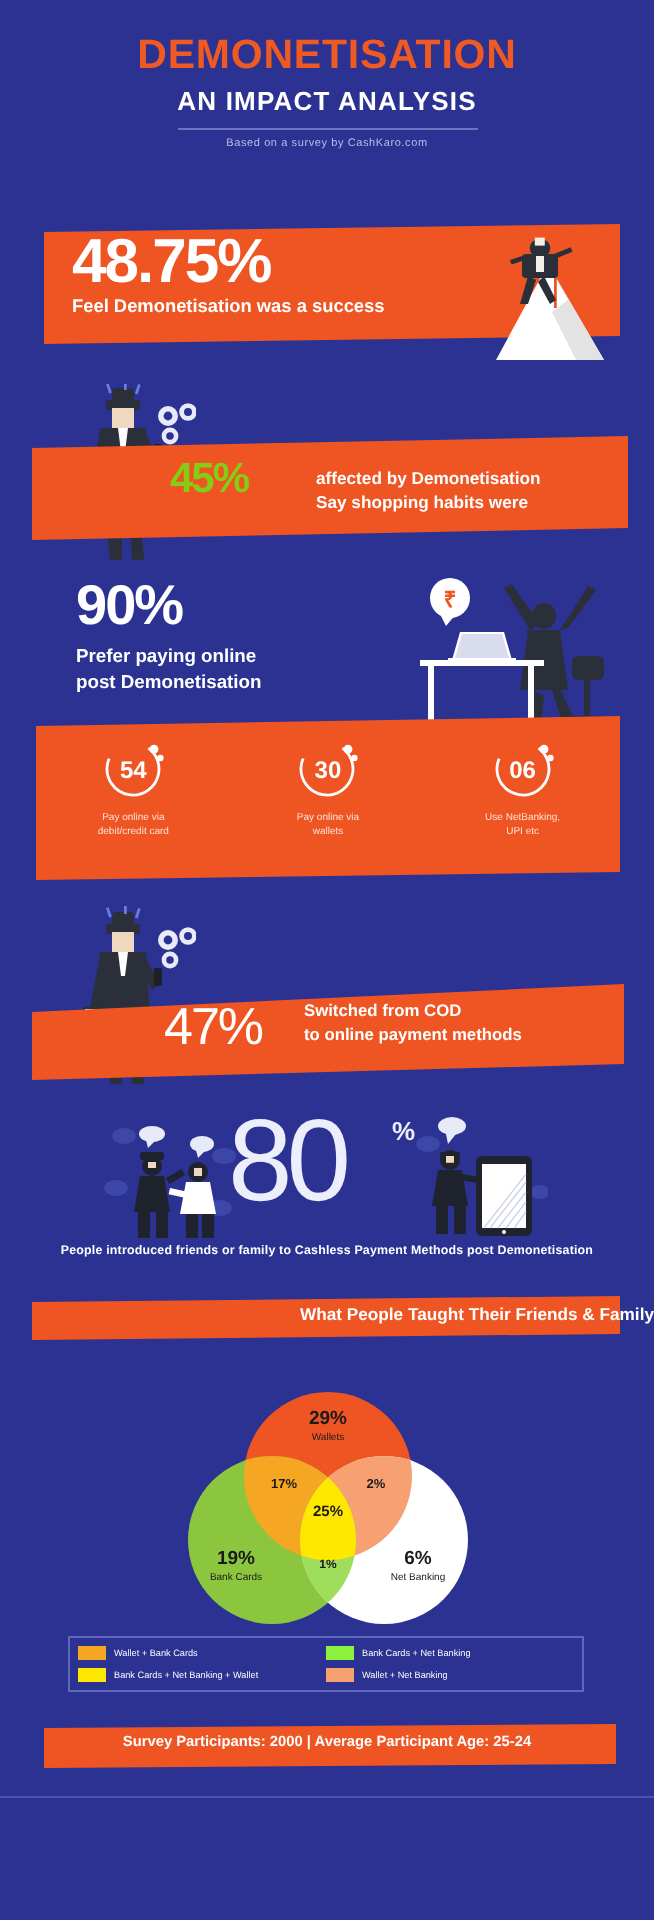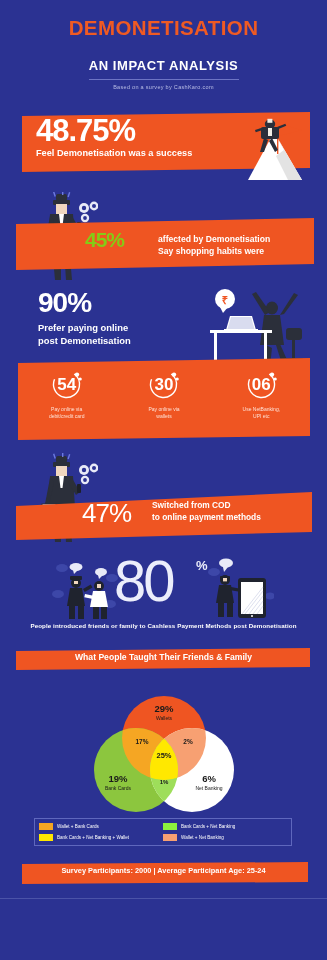--- a/index.html
+++ b/index.html
@@ -12,21 +12,21 @@
   .page{position:relative;width:327px;height:952px;background:#2b3292;overflow:hidden;}
 
   
   .header{padding-top:18px;text-align:center;}
   .title{
     font-size:20.5px;font-weight:bold;color:#ef5a23;letter-spacing:.4px;
     line-height:1;
   }
   .subtitle{
     font-size:13px;font-weight:bold;color:#ffffff;letter-spacing:.6px;
-    margin-top:20px;line-height:1;
+    margin-top:5px;line-height:1;
   }
   .rule{width:150px;height:1px;background:#6d74c4;margin:7px auto 0;}
   .based{font-size:5.5px;color:#b9bde6;letter-spacing:.3px;margin-top:4px;}
 
   
   .band{position:absolute;background:#ef5522;}
 
   
   .s1-band{
     left:22px;top:112px;width:288px;height:60px;
@@ -55,21 +55,21 @@
     left:18px;top:358px;width:292px;height:82px;
     clip-path:polygon(0 5px,100% 0,100% 78px,0 100%);
   }
   .circles{position:absolute;left:18px;top:368px;width:292px;height:70px;display:flex;}
   .circ-col{flex:1;display:flex;flex-direction:column;align-items:center;}
   .ring{position:relative;width:33px;height:33px;}
   .ring svg{display:block;}
   .ring-val{
     position:absolute;left:0;top:0;width:33px;height:33px;
     display:flex;align-items:center;justify-content:center;
-    font-size:17px;font-weight:bold;color:#fff;
+    font-size:12px;font-weight:bold;color:#fff;
   }
   .ring-lbl{margin-top:5px;font-size:5px;color:#ffe2d6;text-align:center;line-height:6.5px;}
 
   
   .s4-band{
     left:16px;top:492px;width:296px;height:48px;
     clip-path:polygon(0 14px,100% 0,100% 40px,0 100%);
   }
   .s4-num{position:absolute;left:82px;top:498px;font-size:26px;font-weight:normal;color:#fff;letter-spacing:-1px;}
   .s4-sub{position:absolute;left:152px;top:500px;font-size:8.4px;font-weight:bold;color:#fff;line-height:11.5px;}
@@ -77,21 +77,21 @@
   
   .s5-num{position:absolute;left:114px;top:552px;font-size:58px;font-weight:normal;color:#eceefb;letter-spacing:-3px;line-height:58px;}
   .s5-pct{position:absolute;left:196px;top:558px;font-size:13px;font-weight:bold;color:#eceefb;}
   .s5-sub{position:absolute;left:0;top:622px;width:327px;text-align:center;font-size:6.2px;font-weight:bold;color:#ffffff;letter-spacing:.1px;}
 
   
   .taught-band{
     left:16px;top:648px;width:294px;height:22px;
     clip-path:polygon(0 3px,100% 0,100% 19px,0 100%);
   }
-  .taught-txt{position:absolute;left:0;top:652px;width:327px;text-align:center;font-size:8.6px;font-weight:bold;color:#fff;}
+  .taught-txt{position:absolute;left:0;top:652px;width:327px;text-align:right;font-size:8.6px;font-weight:bold;color:#fff;}
 
   
   .venn{position:absolute;left:78px;top:694px;width:172px;height:118px;}
 
   
   .legend{
     position:absolute;left:34px;top:818px;width:258px;height:28px;
     border:1px solid #5f67bd;display:flex;flex-wrap:wrap;
     align-content:center;padding:2px 4px;box-sizing:border-box;
   }

